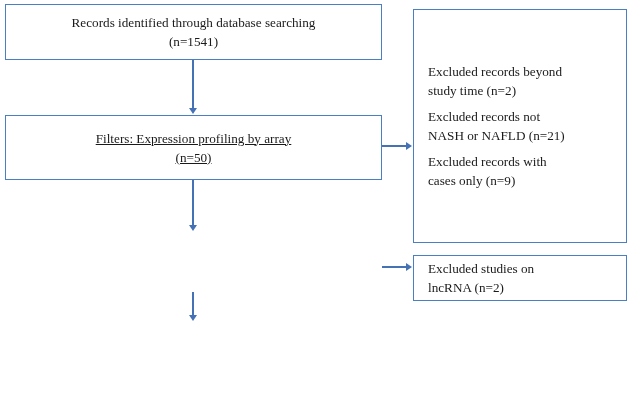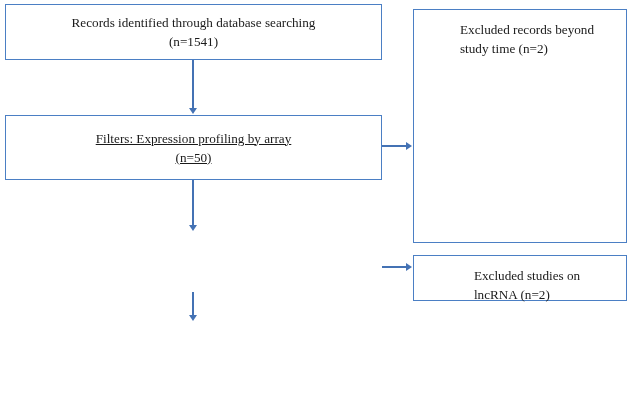--- a/index.html
+++ b/index.html
@@ -33,20 +33,21 @@
     line-height: 19px;
     padding: 0 8px;
     white-space: pre-line;
   }
   .excl-box {
     position: absolute;
     box-sizing: border-box;
     border: 1.2px solid #4b7fc4;
     background: #ffffff;
     display: flex;
+    flex-direction: column;
     justify-content: center;
     padding: 6px 0 6px 14px;
   }
   .excl-item {
     font-size: 13.2px;
     line-height: 19px;
     text-align: left;
     margin: 0;
     padding: 3.5px 0;
     white-space: pre-line;
@@ -109,20 +110,24 @@
   <div class="conn-h" style="left:382px; top:266px; width:26px;"></div>
   <div class="arrow-right" style="left:406px; top:262.8px;"></div>
 
   <div class="conn-v" style="left:192px; top:292px; height:24px;"></div>
   <div class="arrow-down" style="left:188.8px; top:315px;"></div>
 
 
   <div class="excl-box" style="left:413px; top:9px; width:214px; height:234px;">
     <p class="excl-item">Excluded records beyond
 study time (n=2)</p>
+    <p class="excl-item">Excluded records not
+NASH or NAFLD (n=21)</p>
+    <p class="excl-item">Excluded records with
+cases only (n=9)</p>
   </div>
 
   <div class="excl-box single" style="left:413px; top:255px; width:214px; height:46px;">
     <p class="excl-item">Excluded studies on
 lncRNA (n=2)</p>
   </div>
 
 </div>
 
 </body></html>

